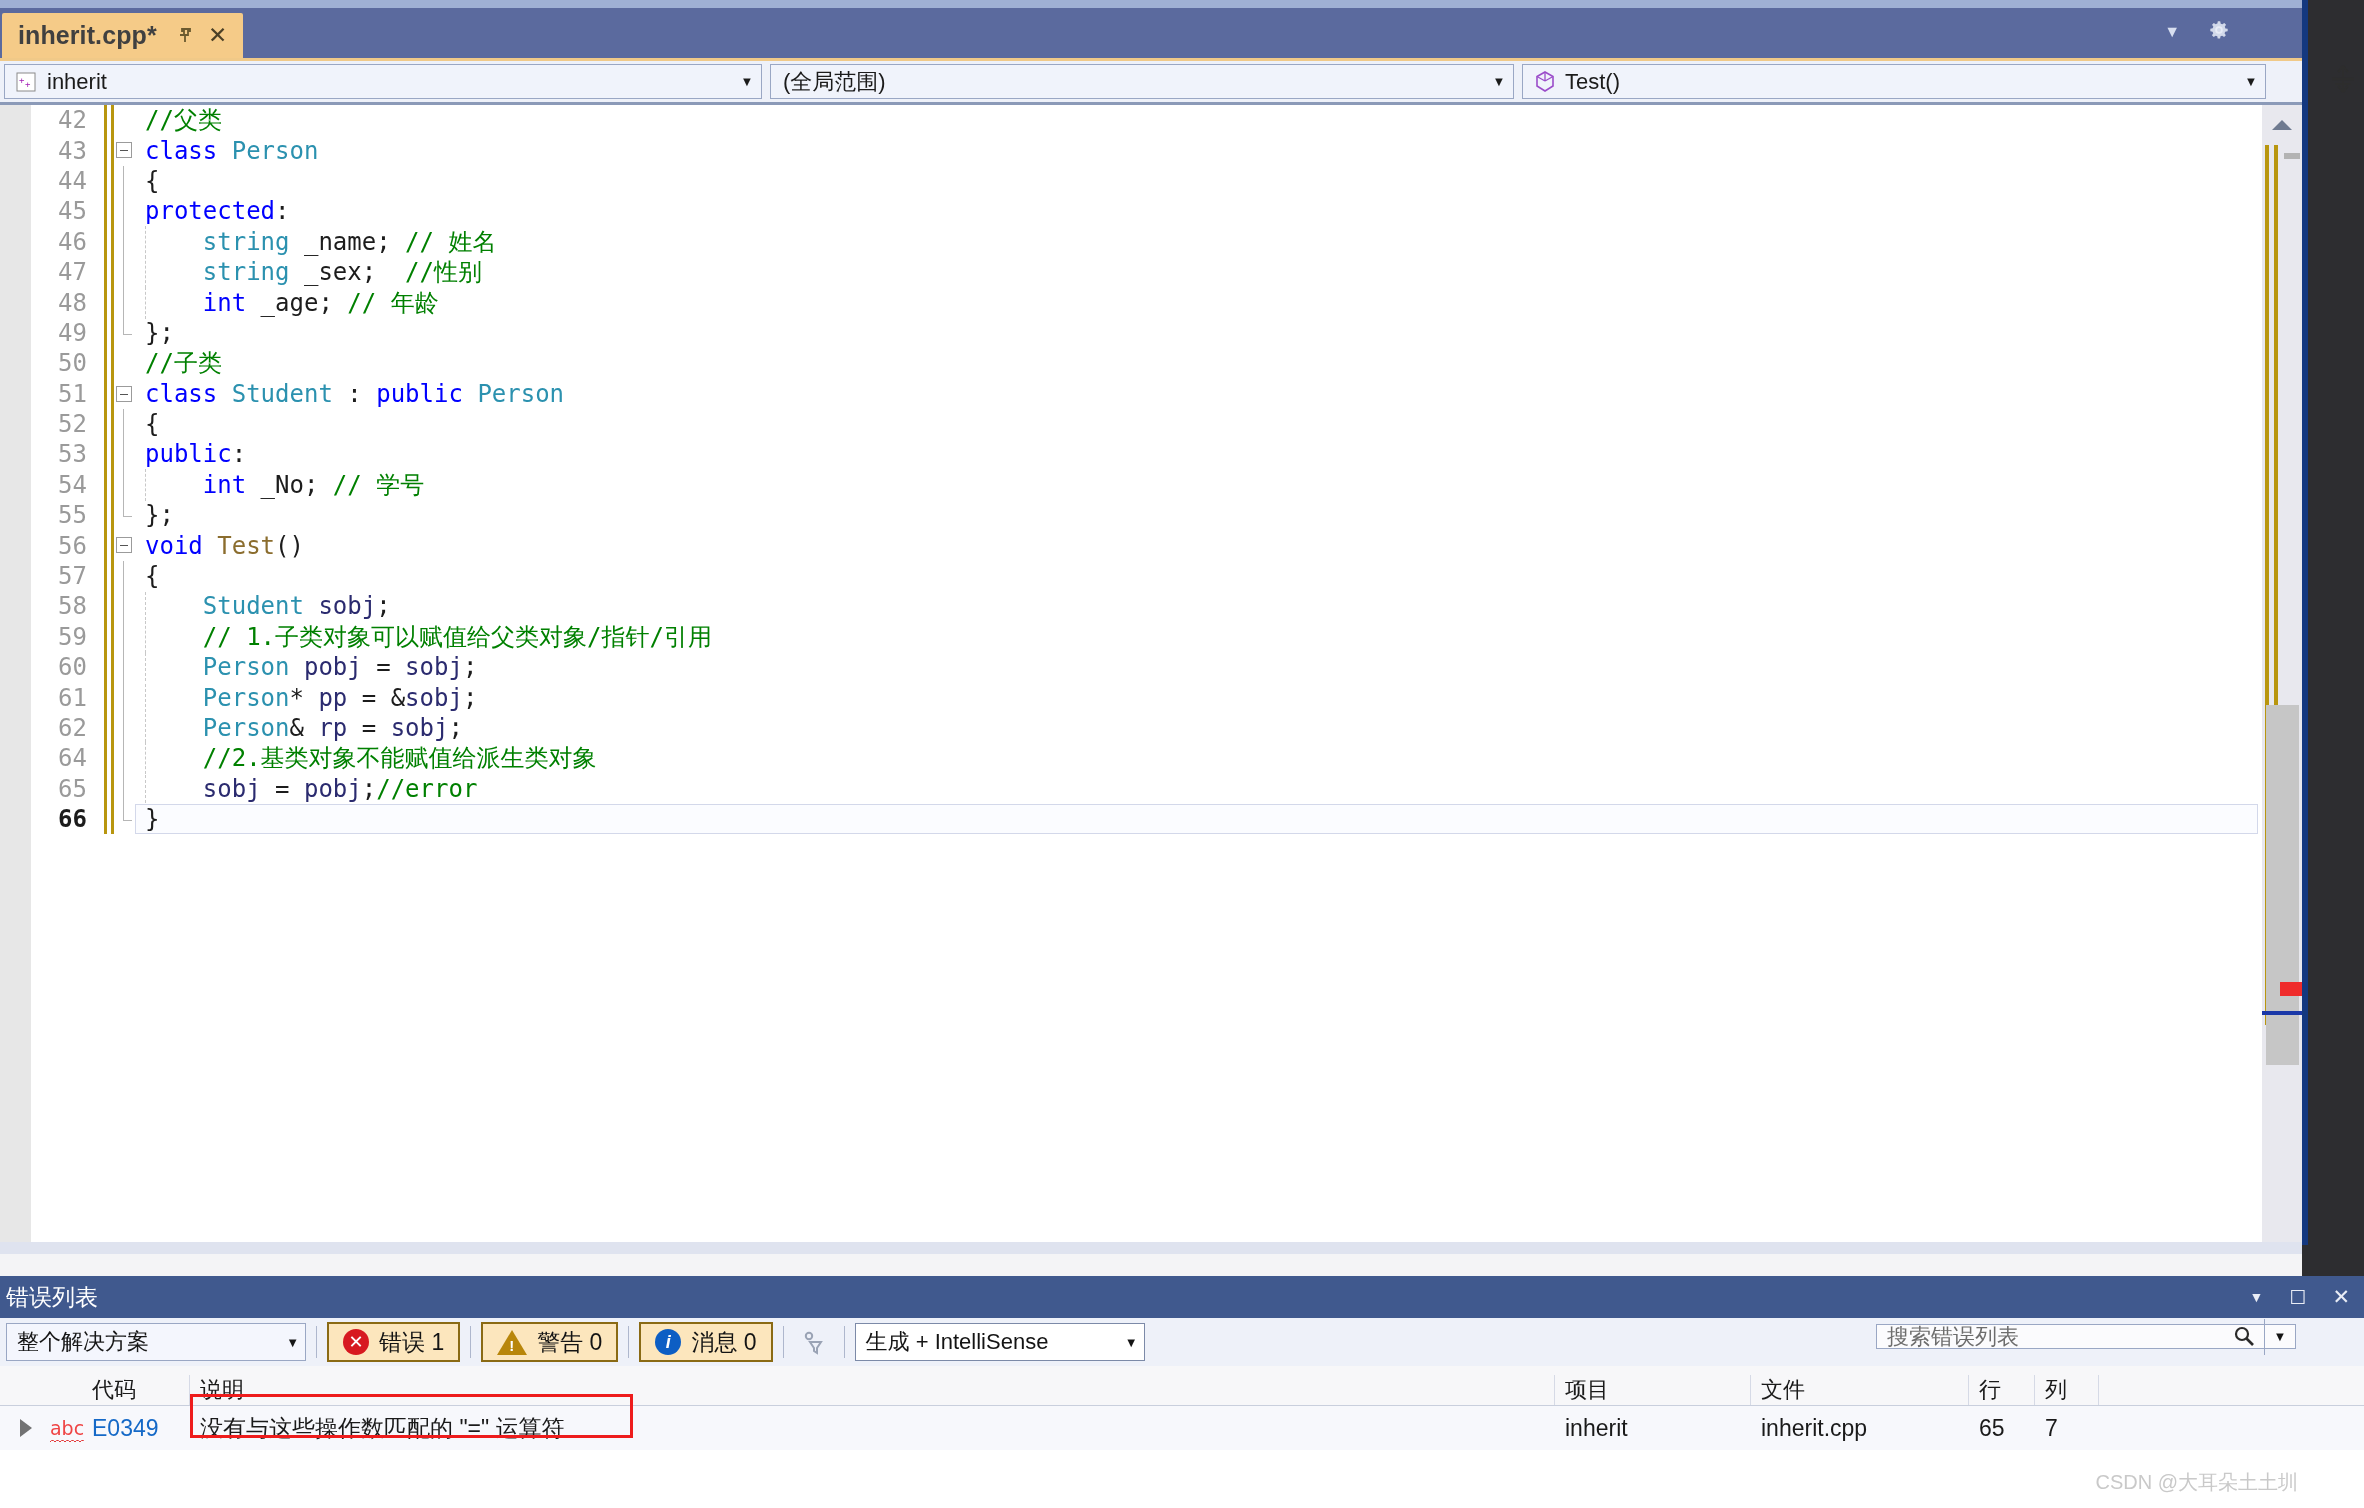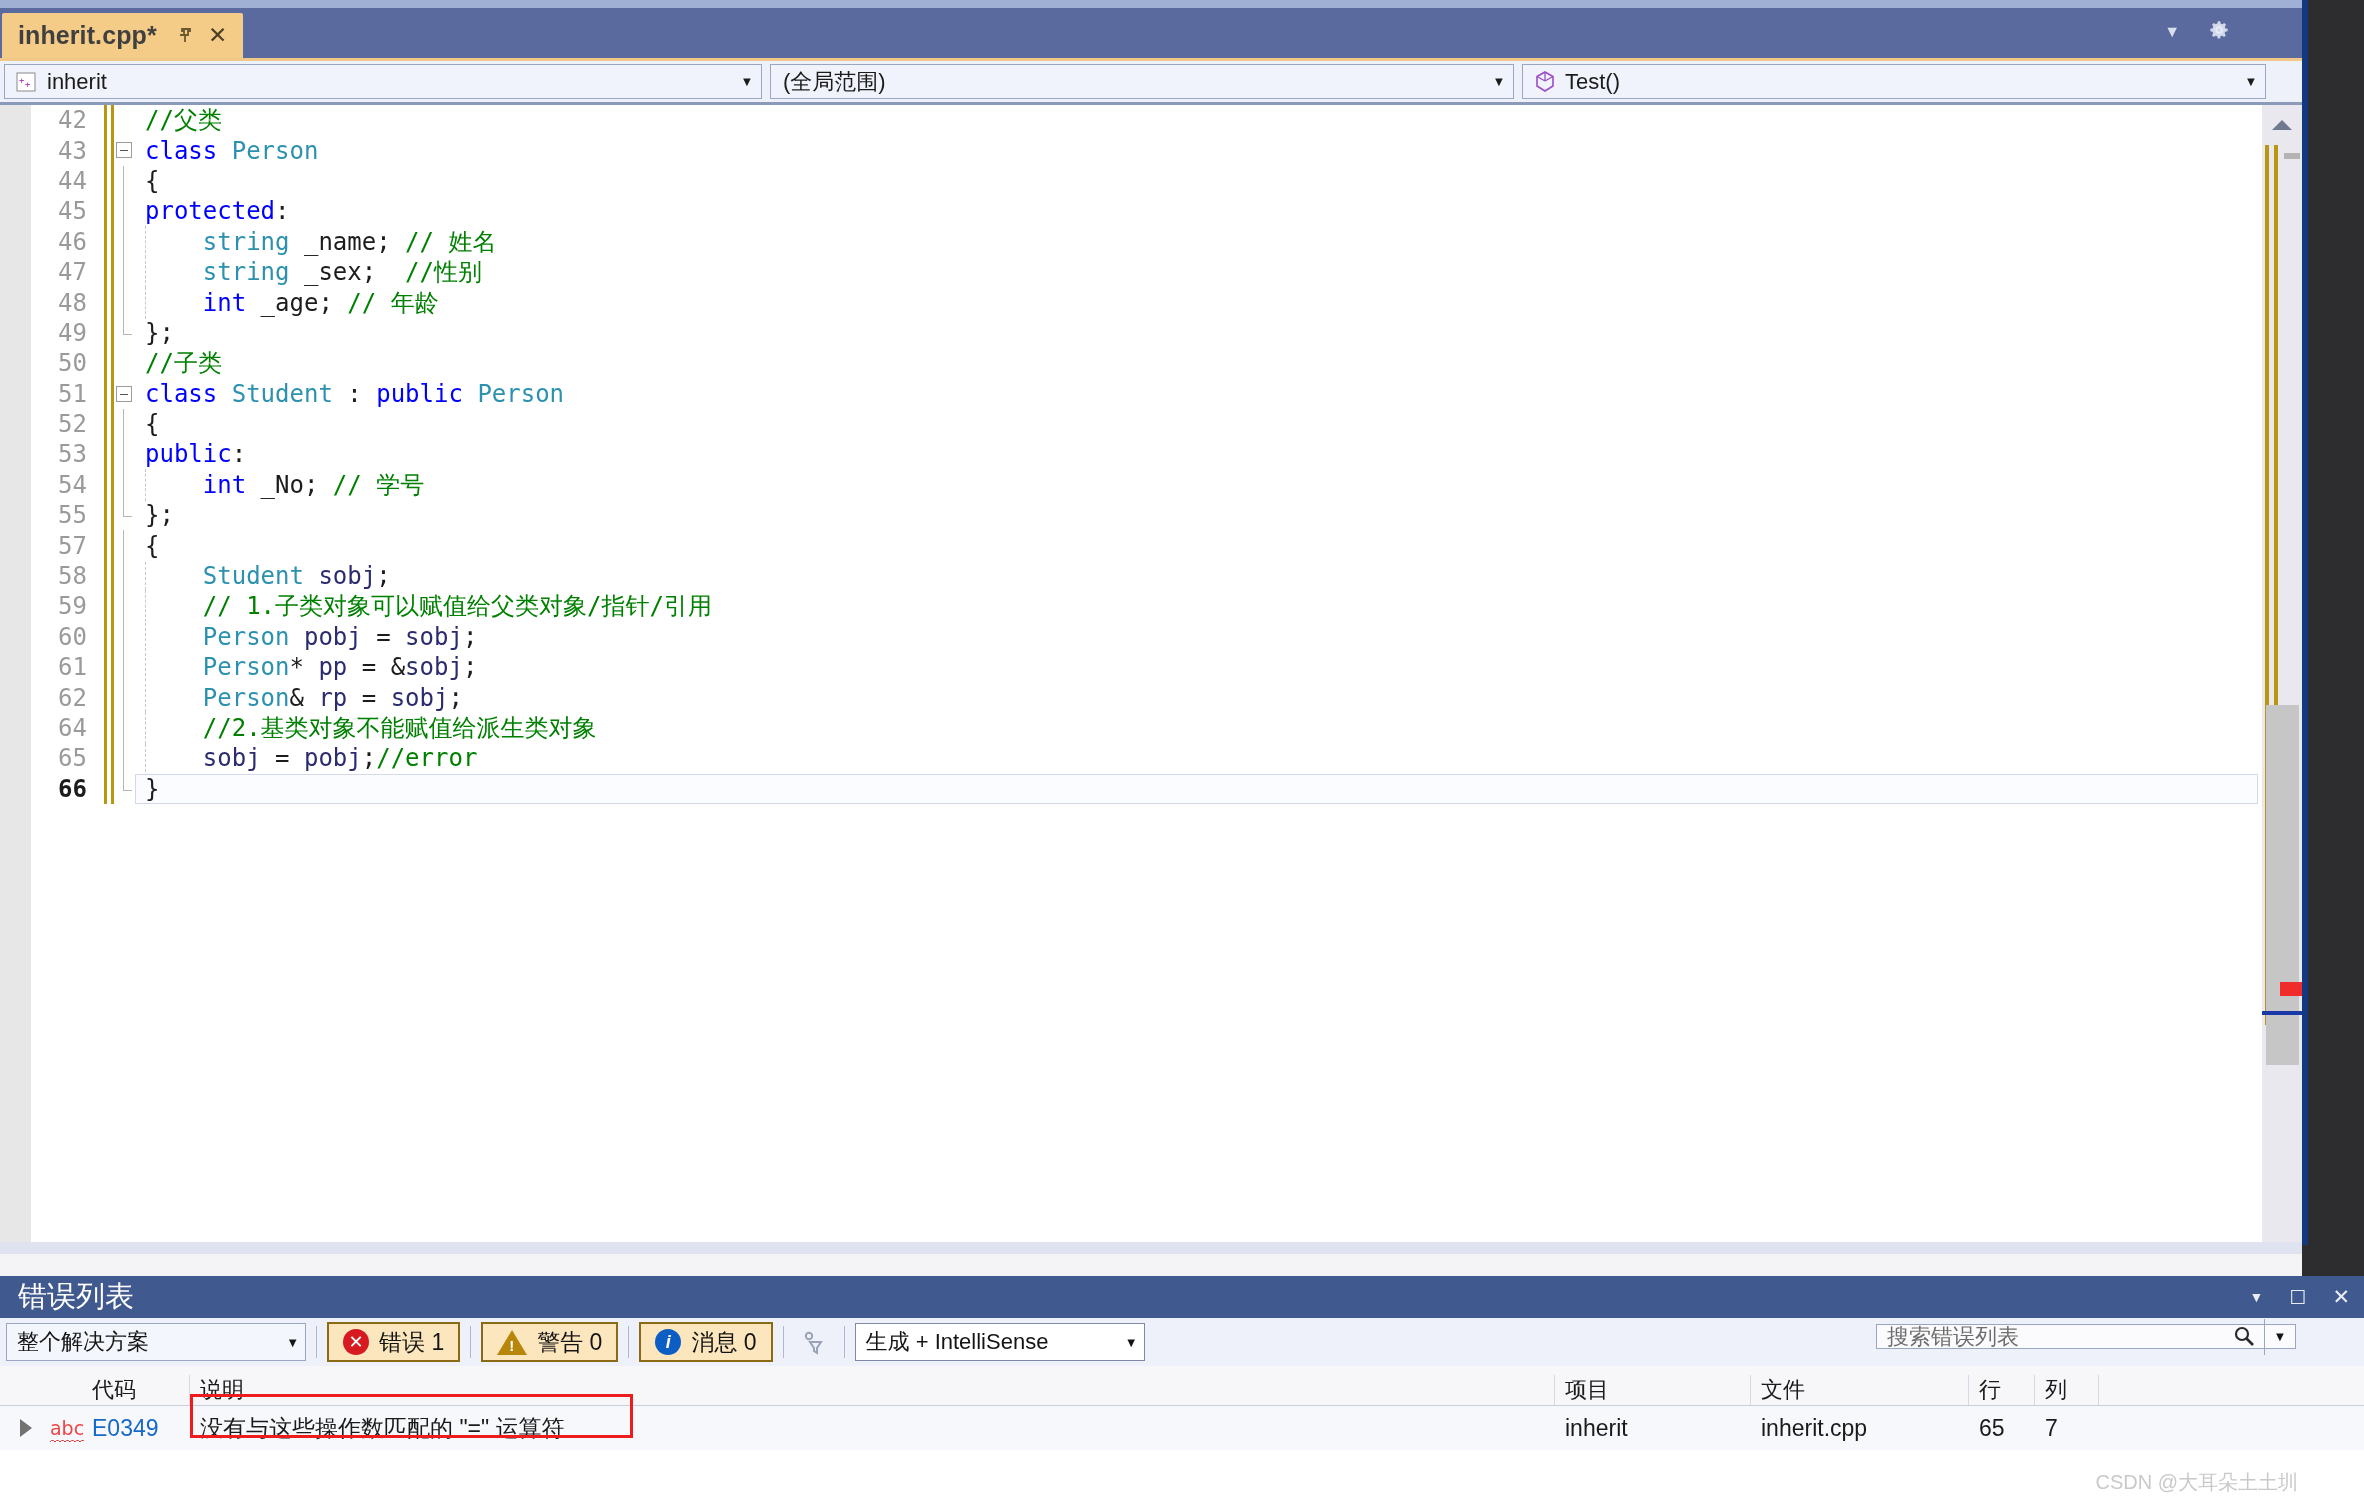--- a/index.html
+++ b/index.html
@@ -229,21 +229,21 @@
   .errpanel {
     position: absolute; left: 0; top: 1276px; width: 2364px; height: 232px;
     background: #f6f6f8;
   }
   .errpanel-title {
     position: absolute; left: 0; top: 0; width: 2364px; height: 42px;
     background: #40598e;
     display: flex; align-items: center;
   }
   .errpanel-title .ttl {
-    margin-left: 18px; color: #ffffff; font-size: 29px;
+    margin-left: 6px; color: #ffffff; font-size: 23px;
   }
   .errpanel-title .wbtns {
     position: absolute; right: 14px; top: 0; height: 42px;
     display: flex; align-items: center; gap: 26px; color: #e9edf6;
   }
 
   .errtoolbar {
     position: absolute; left: 0; top: 42px; width: 2364px; height: 48px;
     background: #eef1f9;
     display: flex; align-items: center;
@@ -440,20 +440,21 @@
         <div class="code-line"><span class="ln">46</span><span class="changebar"></span><span class="foldcol"><span class="fold-line"></span></span><span class="code-text"><span class="indent-guide" style="left: 10px;"></span><span class="t-pln">    </span><span class="t-type">string</span><span class="t-pln"> _name; </span><span class="t-cmt">// 姓名</span></span></div>
         <div class="code-line"><span class="ln">47</span><span class="changebar"></span><span class="foldcol"><span class="fold-line"></span></span><span class="code-text"><span class="indent-guide" style="left: 10px;"></span><span class="t-pln">    </span><span class="t-type">string</span><span class="t-pln"> _sex;  </span><span class="t-cmt">//性别</span></span></div>
         <div class="code-line"><span class="ln">48</span><span class="changebar"></span><span class="foldcol"><span class="fold-line"></span></span><span class="code-text"><span class="indent-guide" style="left: 10px;"></span><span class="t-pln">    </span><span class="t-key">int</span><span class="t-pln"> _age; </span><span class="t-cmt">// 年龄</span></span></div>
         <div class="code-line"><span class="ln">49</span><span class="changebar"></span><span class="foldcol"><span class="fold-line end endcap"></span></span><span class="code-text"><span class="t-pln">};</span></span></div>
         <div class="code-line"><span class="ln">50</span><span class="changebar"></span><span class="foldcol"></span><span class="code-text"><span class="t-cmt">//子类</span></span></div>
         <div class="code-line"><span class="ln">51</span><span class="changebar"></span><span class="foldcol"><span class="fold-box"></span></span><span class="code-text"><span class="t-key">class </span><span class="t-type">Student</span><span class="t-pln"> : </span><span class="t-key">public</span><span class="t-pln"> </span><span class="t-type">Person</span></span></div>
         <div class="code-line"><span class="ln">52</span><span class="changebar"></span><span class="foldcol"><span class="fold-line"></span></span><span class="code-text"><span class="t-pln">{</span></span></div>
         <div class="code-line"><span class="ln">53</span><span class="changebar"></span><span class="foldcol"><span class="fold-line"></span></span><span class="code-text"><span class="t-key">public</span><span class="t-pln">:</span></span></div>
         <div class="code-line"><span class="ln">54</span><span class="changebar"></span><span class="foldcol"><span class="fold-line"></span></span><span class="code-text"><span class="indent-guide" style="left: 10px;"></span><span class="t-pln">    </span><span class="t-key">int</span><span class="t-pln"> _No; </span><span class="t-cmt">// 学号</span></span></div>
         <div class="code-line"><span class="ln">55</span><span class="changebar"></span><span class="foldcol"><span class="fold-line end endcap"></span></span><span class="code-text"><span class="t-pln">};</span></span></div>
+        <div class="code-line"><span class="ln">56</span><span class="changebar"></span><span class="foldcol"><span class="fold-box"></span></span><span class="code-text"><span class="t-key">void</span><span class="t-pln"> </span><span class="t-fn">Test</span><span class="t-pln">()</span></span></div>
         <div class="code-line"><span class="ln">57</span><span class="changebar"></span><span class="foldcol"><span class="fold-line"></span></span><span class="code-text"><span class="t-pln">{</span></span></div>
         <div class="code-line"><span class="ln">58</span><span class="changebar"></span><span class="foldcol"><span class="fold-line"></span></span><span class="code-text"><span class="indent-guide" style="left: 10px;"></span><span class="t-pln">    </span><span class="t-type">Student</span><span class="t-pln"> </span><span class="t-var">sobj</span><span class="t-pln">;</span></span></div>
         <div class="code-line"><span class="ln">59</span><span class="changebar"></span><span class="foldcol"><span class="fold-line"></span></span><span class="code-text"><span class="indent-guide" style="left: 10px;"></span><span class="t-pln">    </span><span class="t-cmt">// 1.子类对象可以赋值给父类对象/指针/引用</span></span></div>
         <div class="code-line"><span class="ln">60</span><span class="changebar"></span><span class="foldcol"><span class="fold-line"></span></span><span class="code-text"><span class="indent-guide" style="left: 10px;"></span><span class="t-pln">    </span><span class="t-type">Person</span><span class="t-pln"> </span><span class="t-var">pobj</span><span class="t-pln"> = </span><span class="t-var">sobj</span><span class="t-pln">;</span></span></div>
         <div class="code-line"><span class="ln">61</span><span class="changebar"></span><span class="foldcol"><span class="fold-line"></span></span><span class="code-text"><span class="indent-guide" style="left: 10px;"></span><span class="t-pln">    </span><span class="t-type">Person</span><span class="t-pln">* </span><span class="t-var">pp</span><span class="t-pln"> = &amp;</span><span class="t-var">sobj</span><span class="t-pln">;</span></span></div>
         <div class="code-line"><span class="ln">62</span><span class="changebar"></span><span class="foldcol"><span class="fold-line"></span></span><span class="code-text"><span class="indent-guide" style="left: 10px;"></span><span class="t-pln">    </span><span class="t-type">Person</span><span class="t-pln">&amp; </span><span class="t-var">rp</span><span class="t-pln"> = </span><span class="t-var">sobj</span><span class="t-pln">;</span></span></div>
         <div class="code-line"><span class="ln">64</span><span class="changebar"></span><span class="foldcol"><span class="fold-line"></span></span><span class="code-text"><span class="indent-guide" style="left: 10px;"></span><span class="t-pln">    </span><span class="t-cmt">//2.基类对象不能赋值给派生类对象</span></span></div>
         <div class="code-line"><span class="ln">65</span><span class="changebar"></span><span class="foldcol"><span class="fold-line"></span></span><span class="code-text"><span class="indent-guide" style="left: 10px;"></span><span class="t-pln">    </span><span class="t-var">sobj</span><span class="t-pln"> </span><span class="t-pln squiggle">=</span><span class="t-pln"> </span><span class="t-var">pobj</span><span class="t-pln">;</span><span class="t-cmt">//error</span></span></div>
         <div class="code-line current"><div class="cur-line-box"></div><span class="ln">66</span><span class="changebar"></span><span class="foldcol"><span class="fold-line end endcap"></span></span><span class="code-text"><span class="t-pln">}</span></span></div>
       </div>

